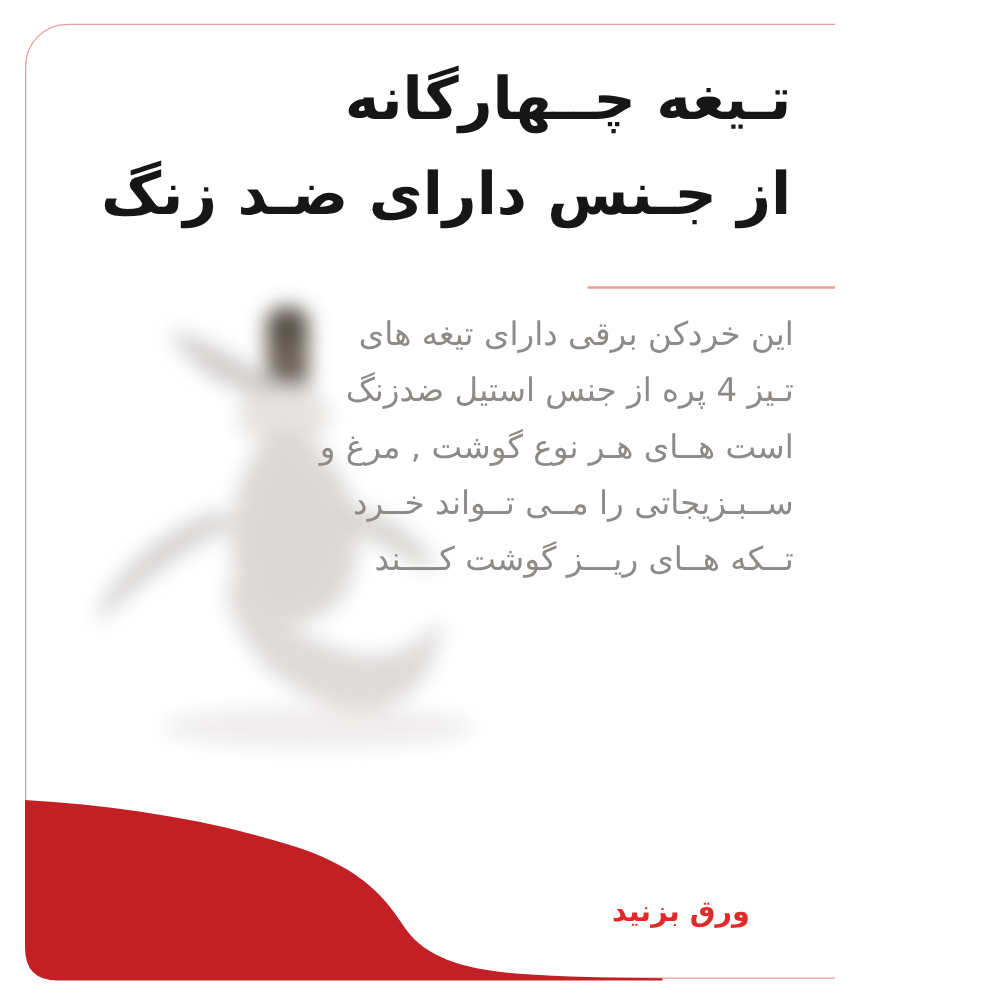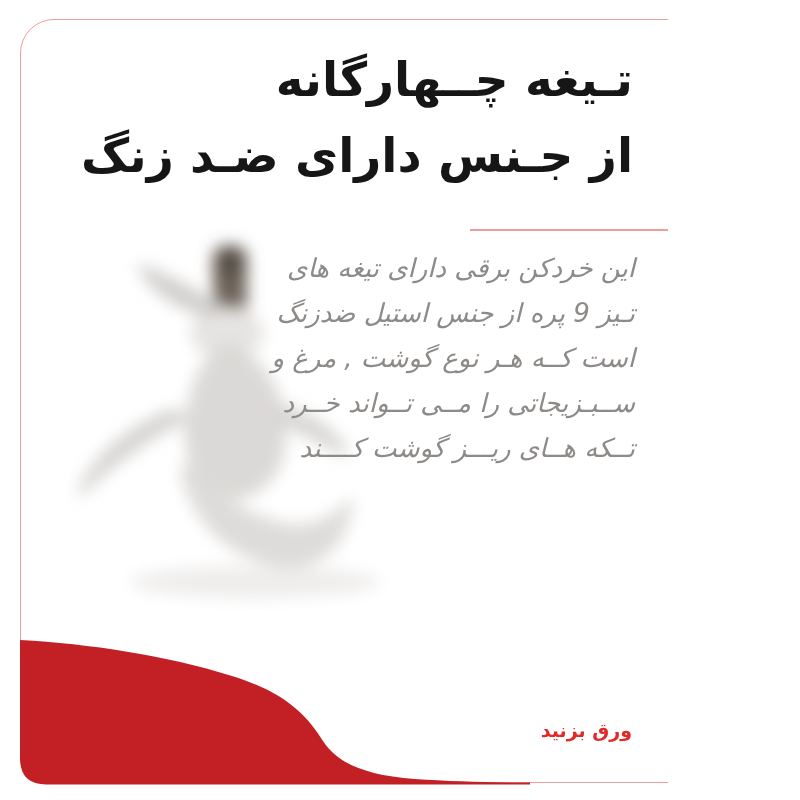--- a/index.html
+++ b/index.html
@@ -23,24 +23,24 @@
   }
   #title-separator{
     position:absolute;top:229px;left:470px;width:313px;height:1.5px;
     background:var(--outline_pink,#ee9d9d);
   }
   #body-block{
     position:absolute;top:246px;right:33px;width:340px;
     text-align:right;color:var(--body_grey,#8d8a88);
     font-size:26px;line-height:45px;font-weight:400;
   }
-  .body-line{white-space:nowrap;font-style:italic;}
+  .body-line{white-space:nowrap;}
   #cta-label{
-    position:absolute;top:712px;right:36px;
-    color:var(--cta_red,#e02a2a);font-size:19px;font-weight:700;
+    position:absolute;top:712px;right:68px;
+    color:var(--cta_red,#e02a2a);font-size:23px;font-weight:700;
     line-height:36px;
   }
   #product-image{position:absolute;left:50px;top:220px;width:410px;height:410px;}
   #bottom-blob{position:absolute;left:0px;top:630px;width:800px;height:170px;}
 </style>
 </head>
 <body>
 
 <div id="canvas">
 
@@ -75,22 +75,22 @@
       <path d="M 224 183 C 256 189, 282 205, 297 229 Q 300 238, 290 234 C 265 222, 241 209, 222 197 Z" fill="#d7d5d3"></path>
 
       <path d="M 142 198 C 106 214, 69 240, 34 273 Q 26 281, 29 268 C 45 234, 81 204, 122 189 Z" fill="#d4d2d0"></path>
 
       <path d="M 130 250 C 140 300, 175 336, 225 346 C 268 353, 296 330, 303 284 Q 304 274, 295 283 C 280 300, 254 309, 227 301 C 189 289, 157 270, 140 241 Z" fill="#dedcda"></path>
     </g>
   </svg>
 
   <div id="body-block">
     <div class="body-line">این خردکن برقی دارای تیغه های</div>
-    <div class="body-line">تـیز 9 پره از جنس استیل ضدزنگ</div>
-    <div class="body-line">است کــه هـر نوع گوشت , مرغ و</div>
+    <div class="body-line">تـیز 4 پره از جنس استیل ضدزنگ</div>
+    <div class="body-line">است هــای هـر نوع گوشت , مرغ و</div>
     <div class="body-line">ســبـزیجاتی را مــی تــواند خــرد</div>
     <div class="body-line">تــکه هــای ریـــز گوشت کــــند</div>
   </div>
 
   <svg id="bottom-blob" viewBox="0 0 800 170" preserveAspectRatio="none">
     <path d="M 20 10
              C 90 14, 165 25, 232 46
              C 284 62, 306 84, 323 111
              C 337 132, 362 145, 415 149
              C 450 151.5, 490 152.3, 530 152.6

